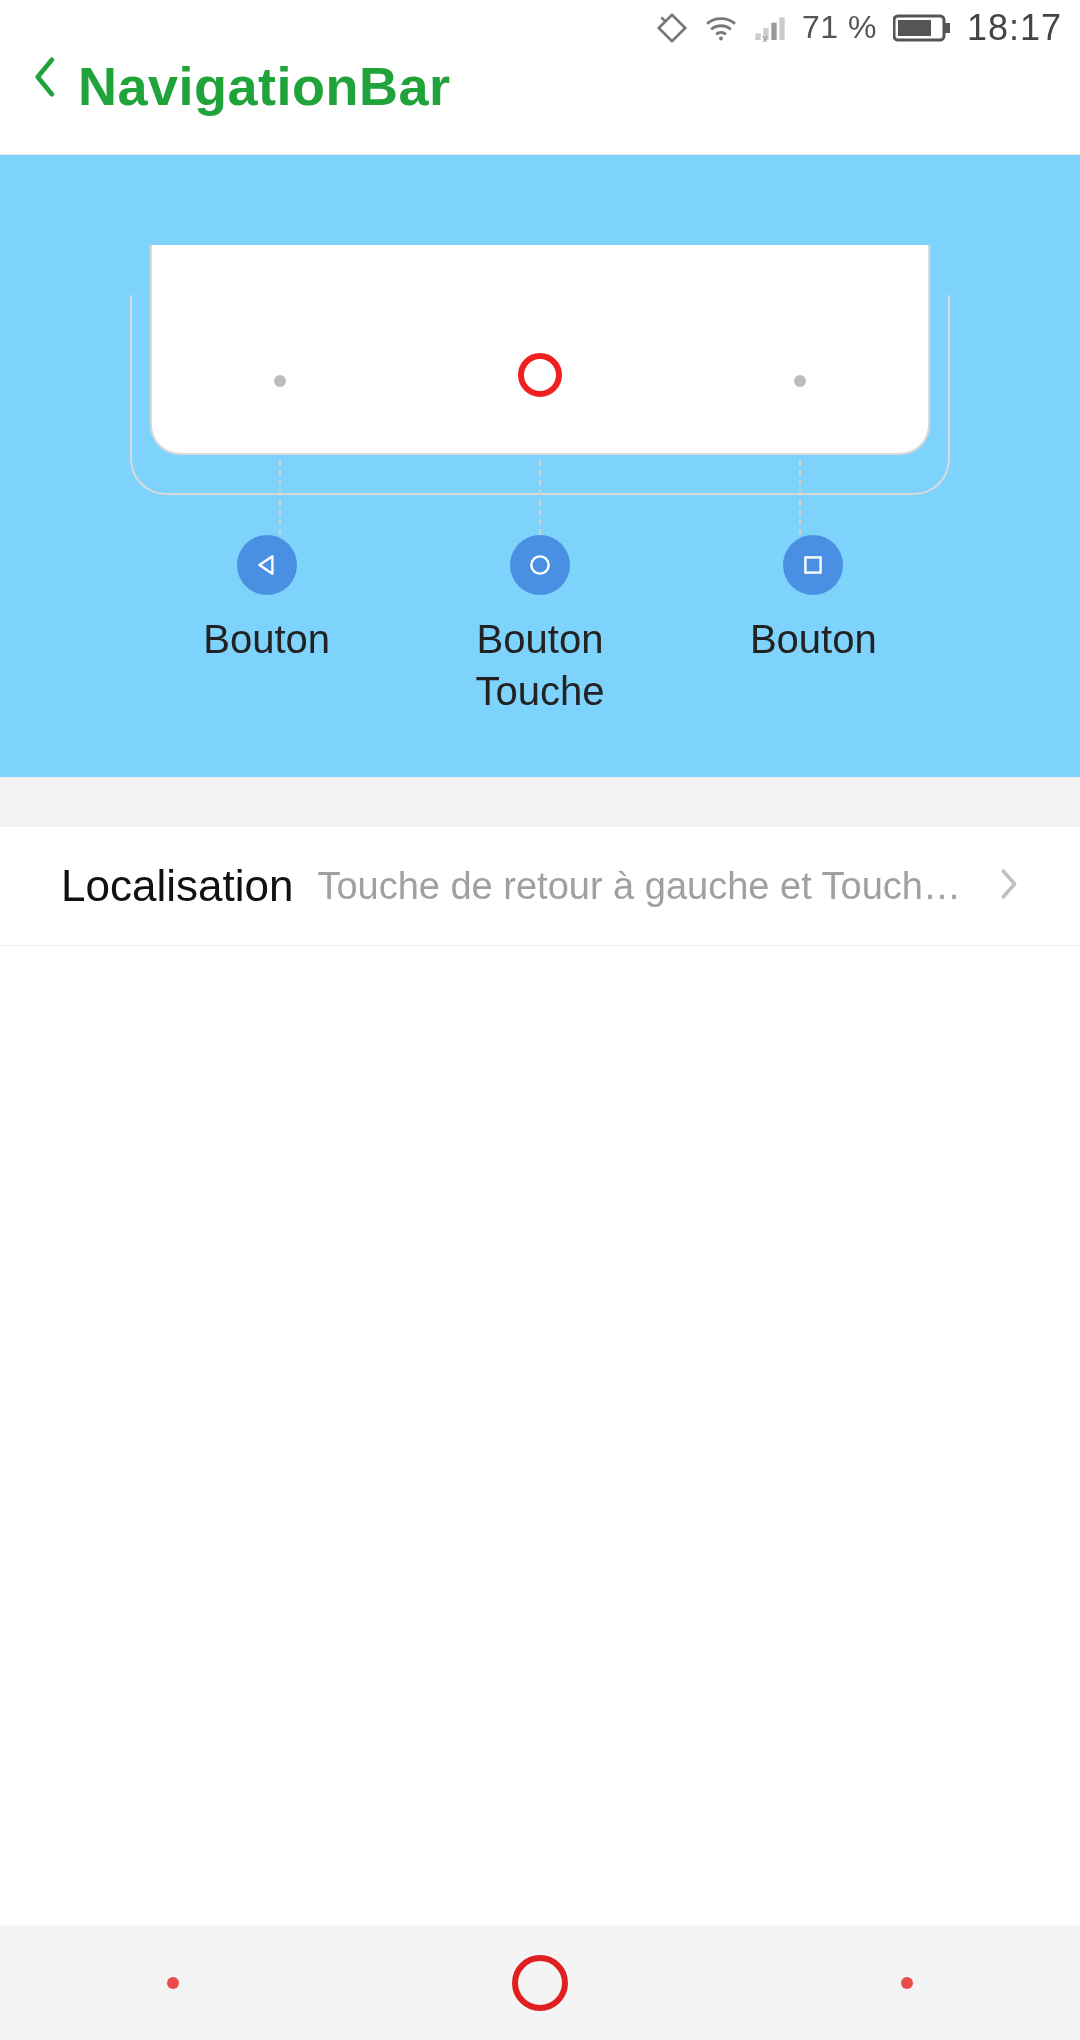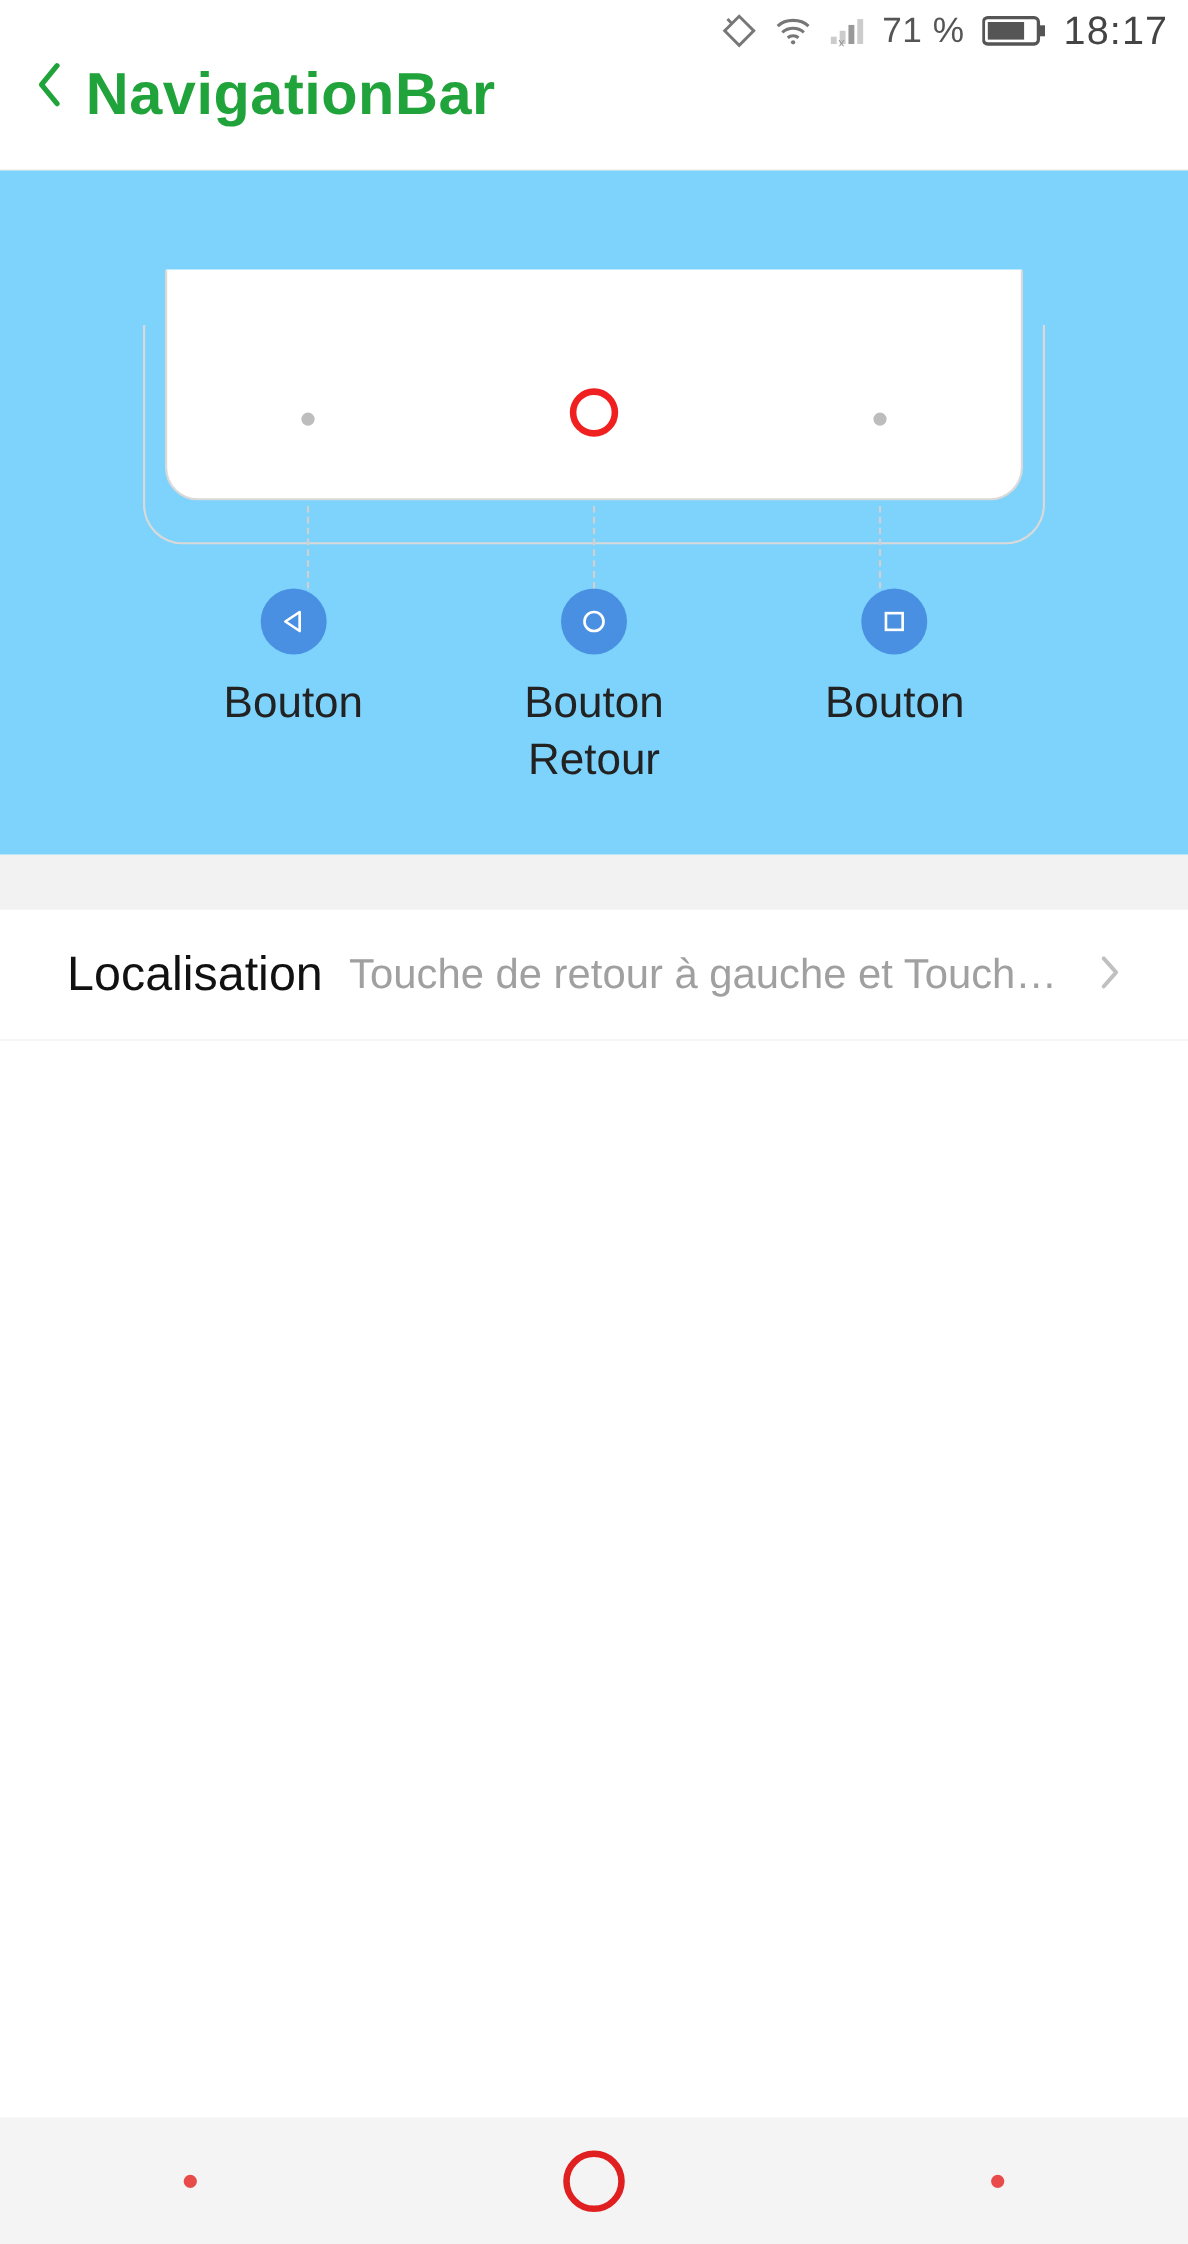--- a/index.html
+++ b/index.html
@@ -130,21 +130,21 @@
           </div>
         </div>
         <div class="btn-col">
           <span class="round-btn">
             <svg width="26" height="26" viewBox="0 0 24 24" fill="none" stroke="#fff" stroke-width="2.2">
               <circle cx="12" cy="12" r="8"></circle>
             </svg>
           </span>
           <div class="btn-label">
             <div>Bouton</div>
-            <div>Retour</div>
+            <div>Touche</div>
           </div>
         </div>
         <div class="btn-col">
           <span class="round-btn">
             <svg width="26" height="26" viewBox="0 0 24 24" fill="none" stroke="#fff" stroke-width="2.2">
               <rect x="5" y="5" width="14" height="14"></rect>
             </svg>
           </span>
           <div class="btn-label">
             <div>Bouton</div>

